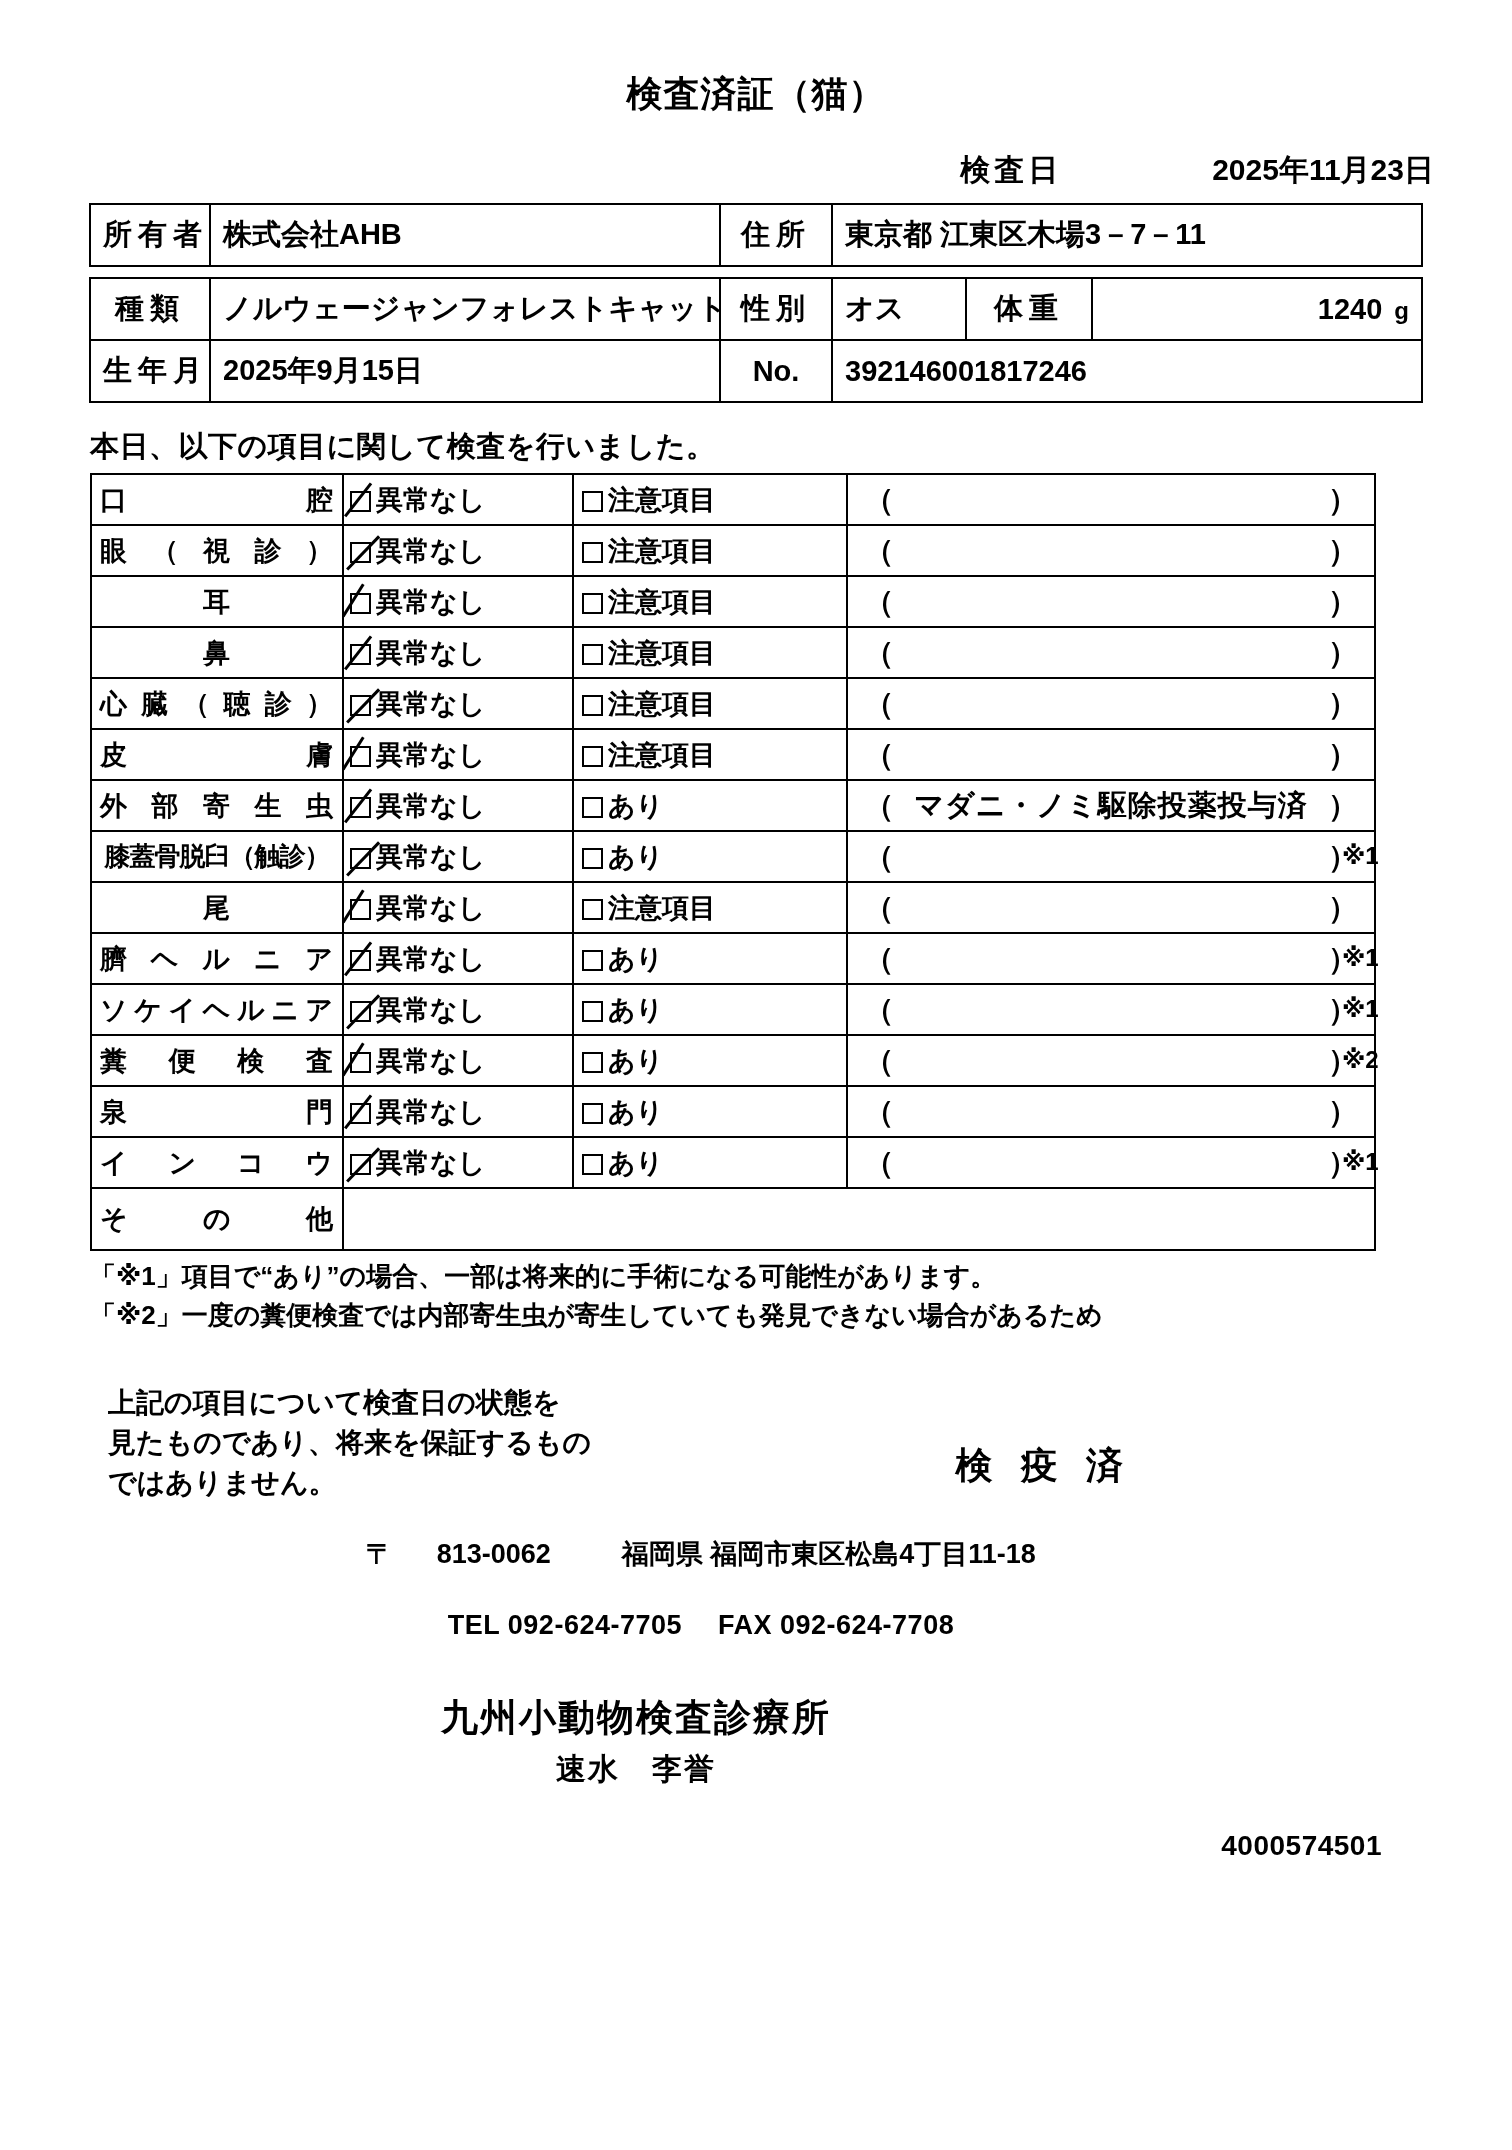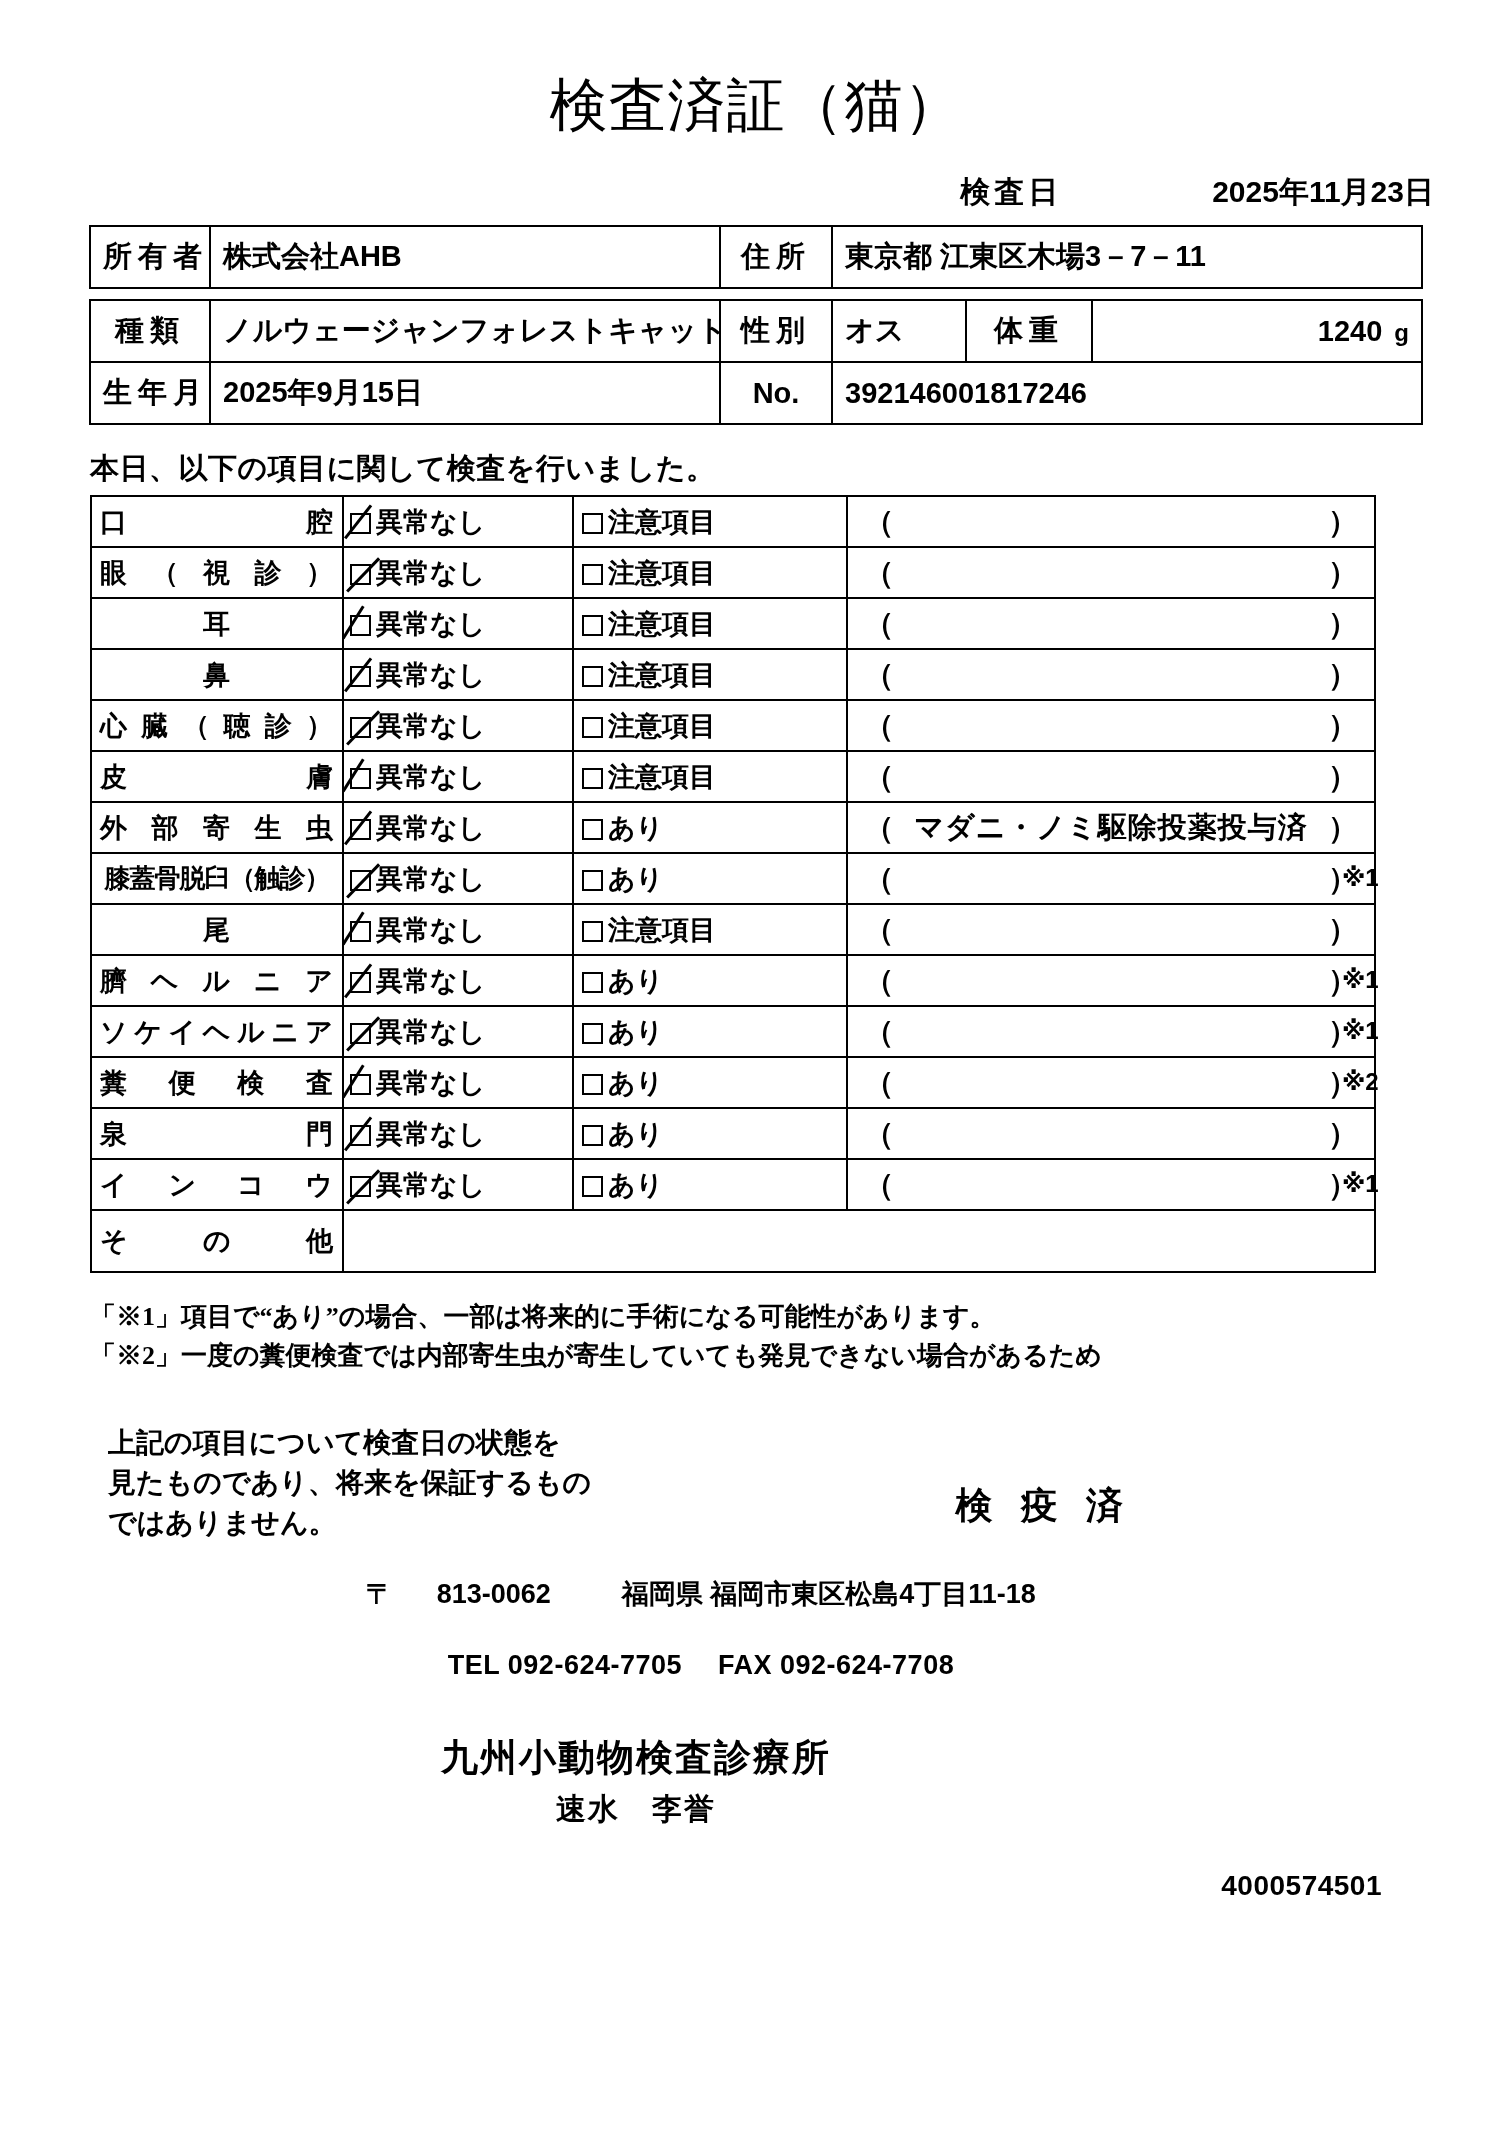--- a/index.html
+++ b/index.html
@@ -17,22 +17,22 @@
   }
   .page {
     position: relative;
     width: 1512px; height: 2150px;
     padding: 0;
   }
 
   
   .doc-title {
     text-align: center;
-    font-size: 58px;
-    font-weight: normal;
+    font-size: 36px;
+    font-weight: bold;
     letter-spacing: 1px;
     padding-top: 76px;
     line-height: 1;
   }
 
   
   .date-line {
     display: flex;
     align-items: baseline;
     justify-content: flex-end;
@@ -160,25 +160,24 @@
     height: 51px;
     line-height: 51px;
     font-size: 24px;
     font-weight: bold;
     white-space: nowrap;
   }
 
   
   .notes {
     width: 1332px;
-    margin: 24px auto 0 auto;
+    margin: 6px auto 0 auto;
     font-size: 26px;
     font-weight: bold;
     line-height: 1.5;
-    font-family: Liberation Serif, serif;
   }
   .notes .indent { padding-left: 48px; display: block; }
 
   
   .lower {
     width: 1332px;
     margin: 48px auto 0 auto;
     display: flex;
     align-items: flex-start;
     justify-content: space-between;

